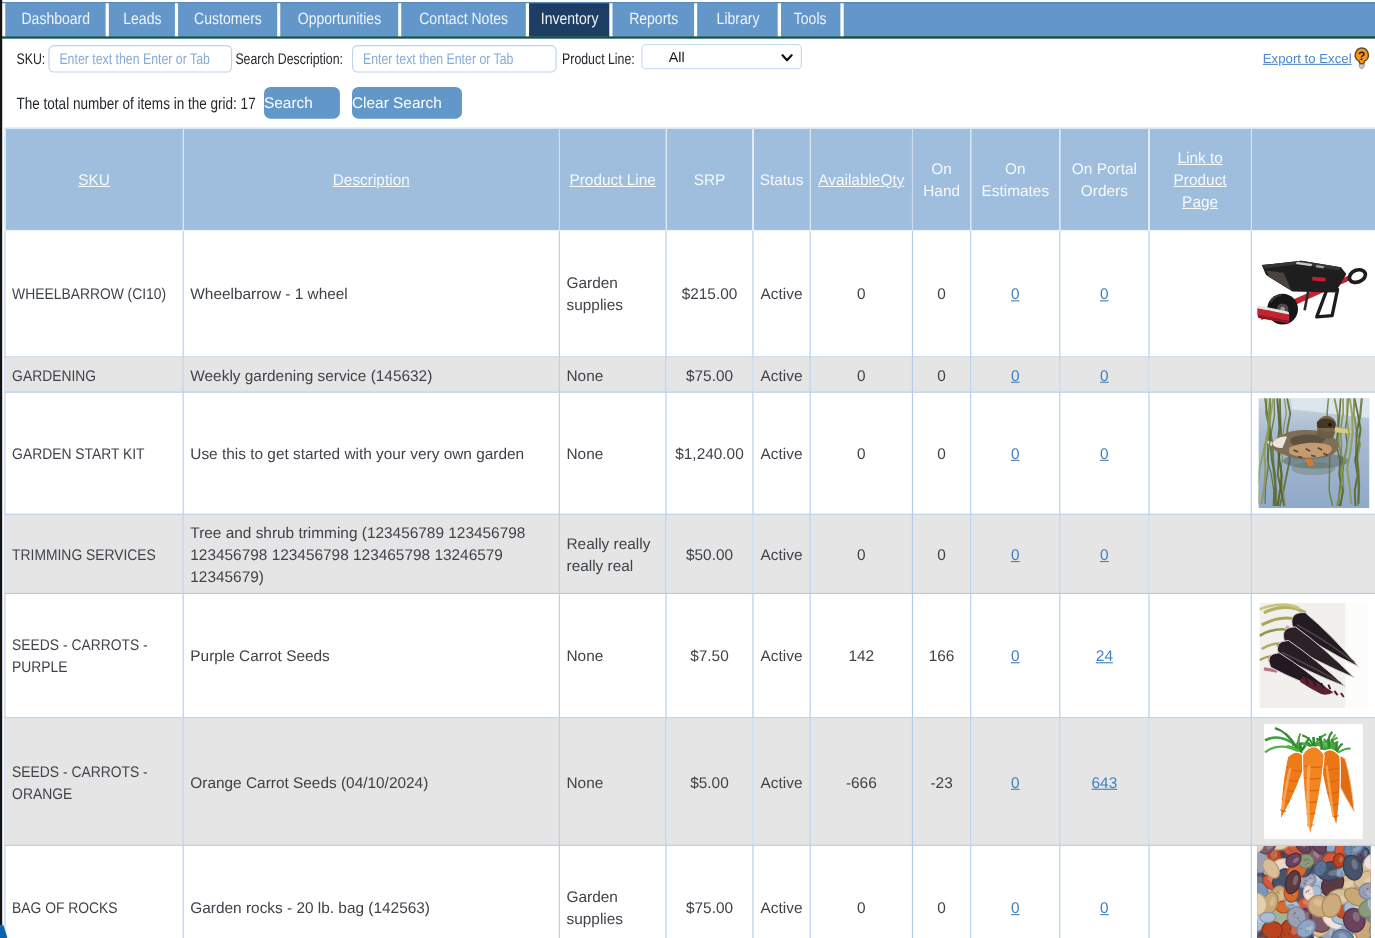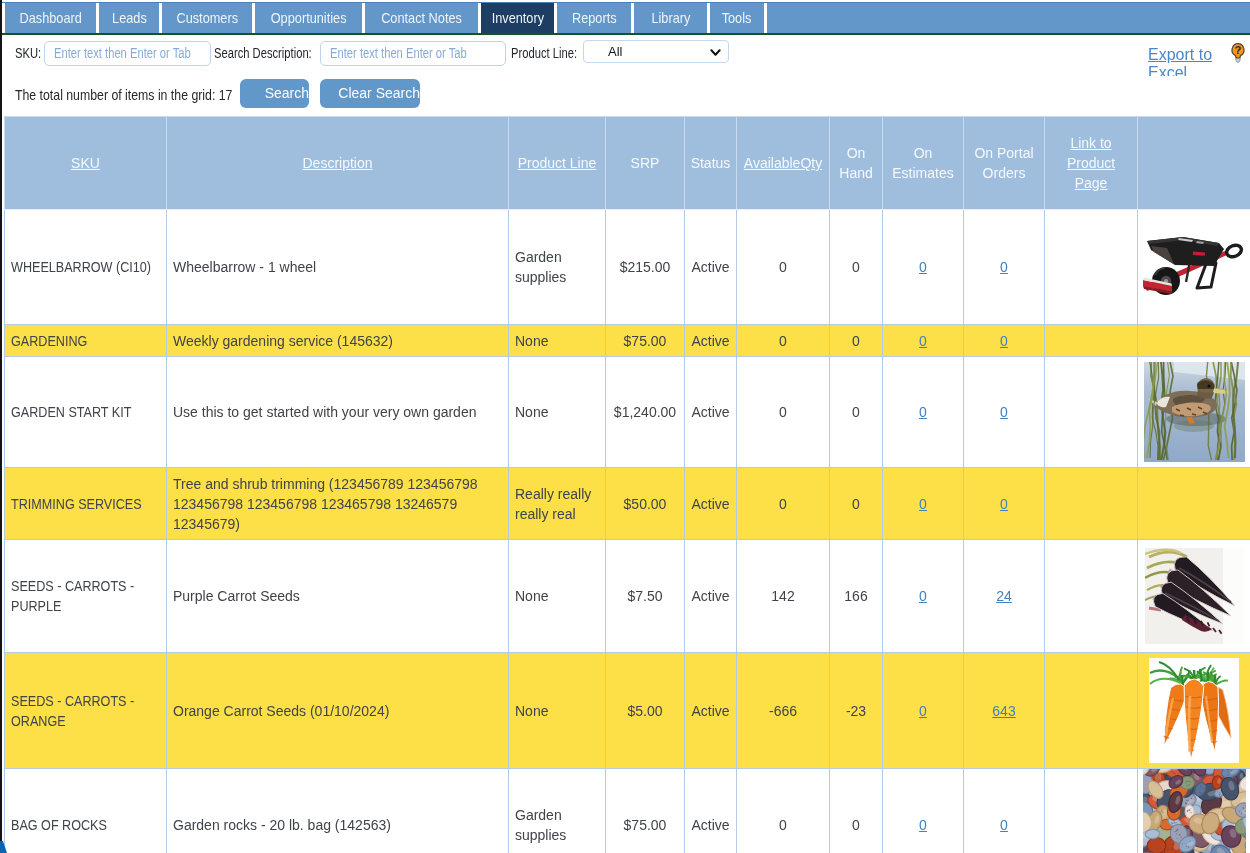--- a/index.html
+++ b/index.html
@@ -20,40 +20,40 @@
 
 #searchrow { position:absolute; left:0; top:37px; width:1250px; height:39px; background:#fff; }
 #searchrow .lbl { position:absolute; top:8px; font-size:14px; color:#23272c;
   transform:scaleX(0.8); transform-origin:0 50%; white-space:nowrap; }
 .inp { position:absolute; top:4px; height:25px; border:1px solid #bed3ec; border-radius:5px;
   background:#fff; font-size:14px; color:#85abd8; line-height:23px; padding-left:9px; white-space:nowrap; }
 .inp i { font-style:normal; display:inline-block; transform:scaleX(0.8); transform-origin:0 50%; }
 #sel { position:absolute; left:583px; top:3px; width:146px; height:23px; border:1px solid #c3d9f2;
   border-radius:4px; background:#fff; font-size:13px; color:#15191d; line-height:21px; padding-left:24px; }
 #sel svg { position:absolute; right:7px; top:6px; }
-#exportlink { position:absolute; left:1148px; top:9px; font-size:16px; color:#4b87c8;
+#exportlink { position:absolute; left:1148px; top:9px; font-size:12px; color:#4b87c8;
   text-decoration:underline; }
 #bulb { position:absolute; left:1230px; top:5px; }
 
 #countrow { position:absolute; left:0; top:76px; width:1250px; height:40px; background:#fff; }
 #counttext { position:absolute; left:15px; top:10px; font-size:15px; color:#23282d;
   transform:scaleX(0.82); transform-origin:0 50%; white-space:nowrap; }
 .btn { position:absolute; top:3px; height:29px; background:#6297c9; color:#fbfdff;
-  font-size:14px; border:none; border-radius:6px; text-align:right; line-height:29px; }
+  font-size:14px; border:none; border-radius:6px; text-align:left; line-height:29px; }
 #btn1 { left:240px; width:69px; }
 #btn2 { left:320px; width:100px; }
 
 #grid { position:absolute; left:4px; top:116px; border-collapse:collapse; table-layout:fixed; width:1246px; }
 #grid th, #grid td { border:1px solid #b3cce6; overflow:hidden; }
 #grid thead th { background:#9fbedd; color:#f5f9fc; font-weight:normal; font-size:14px;
   border-color:#c9dcef; border-bottom:1px solid #e9eff6; line-height:20px; }
 #grid td { font-size:14px; color:#3f434a; line-height:20px; padding:5px 6px; background:#fff; }
 #grid td.sku { white-space:nowrap; }
 #grid td.sku b { font-weight:normal; display:inline-block; transform:scaleX(0.9); transform-origin:0 50%; white-space:nowrap; }
-#grid tr.alt td { background:#fde047; }
+#grid tr.alt td { background:#e5e5e5; }
 #grid td.c { text-align:center; }
 #grid td.img { padding:0; text-align:center; vertical-align:middle; }
 #grid a { color:#4180bf; text-decoration:underline; }
 </style>
 </head>
 <body>
 <div id="root">
   <div id="leftedge"></div>
   <div id="corner"></div>
   <div id="nav">
@@ -268,21 +268,21 @@
               <path d="M20 45 Q46 57 74 73" stroke="#50424b" stroke-width="1.4" fill="none"></path>
               <path d="M10.2 58.6 Q35.0 71.8 68.0 83.0 Q41.6 60.1 17.8 45.4 Q4.4 46.5 10.2 58.6 Z" fill="#231922" stroke="#d8d2cc" stroke-width="0.9"></path>
               <path d="M40 67 Q54 73 67 81 Q62 85 56 83 Q46 78 37 72 Q38 68 40 67 Z" fill="#5a2133"></path>
               <path d="M42 69 l2.2 5 m4.8 -3 l2.2 5 m4.8 -3.2 l2.2 4.6 m4.4 -3 l1.8 4" stroke="#3a1422" stroke-width="1.7" fill="none"></path>
               <path d="M68 80 l3 4 m3 -2 l2.6 3.6" stroke="#4e1f2e" stroke-width="1.8" fill="none"></path>
             </svg>
           </td>
       </tr>
       <tr style="height:116px" class="alt">
         <td class="sku"><b>SEEDS - CARROTS -<br>ORANGE</b></td>
-        <td>Orange Carrot Seeds (01/10/2024)</td>
+        <td>Orange Carrot Seeds (04/10/2024)</td>
         <td>None</td>
         <td class="c">$5.00</td>
         <td class="c">Active</td>
         <td class="c">-666</td>
         <td class="c">-23</td>
         <td class="c"><a>0</a></td>
         <td class="c"><a>643</a></td>
         <td></td>
         <td class="img">
             <svg width="90" height="105" viewBox="0 0 90 105" style="display:block;margin:0 auto">

